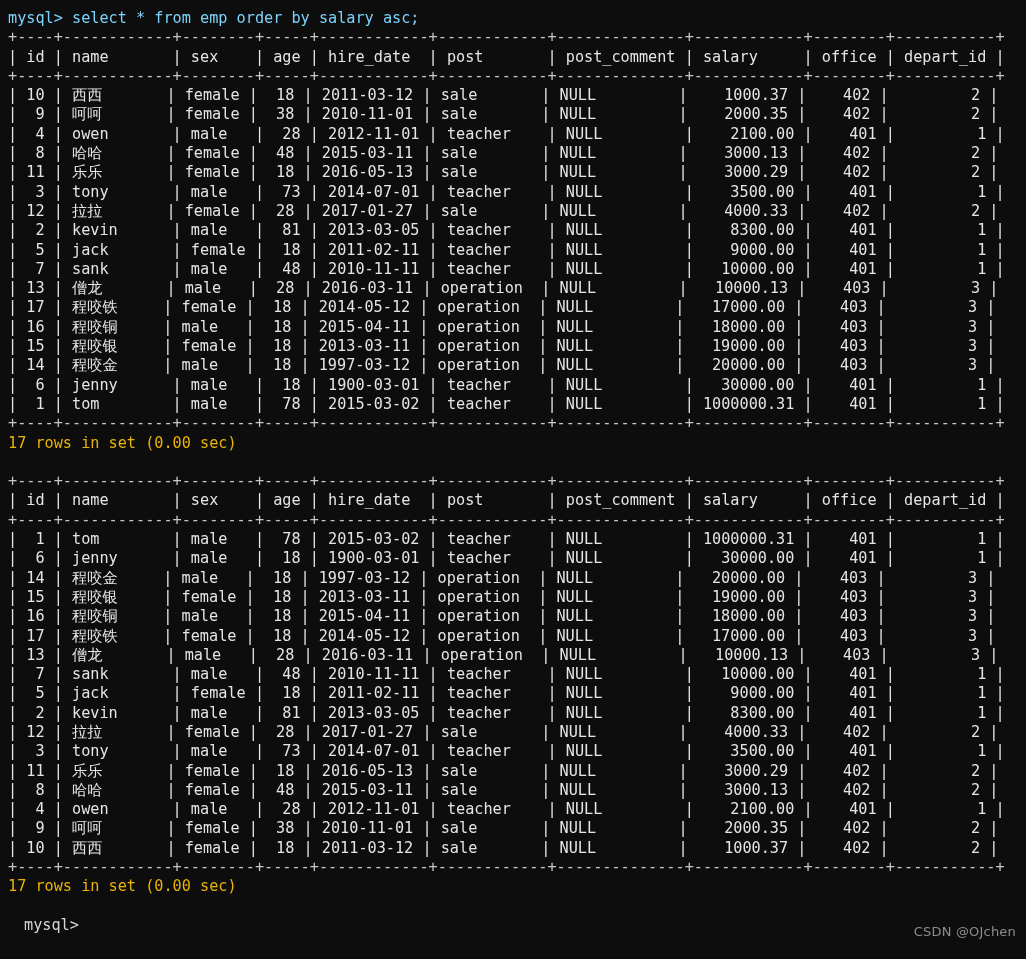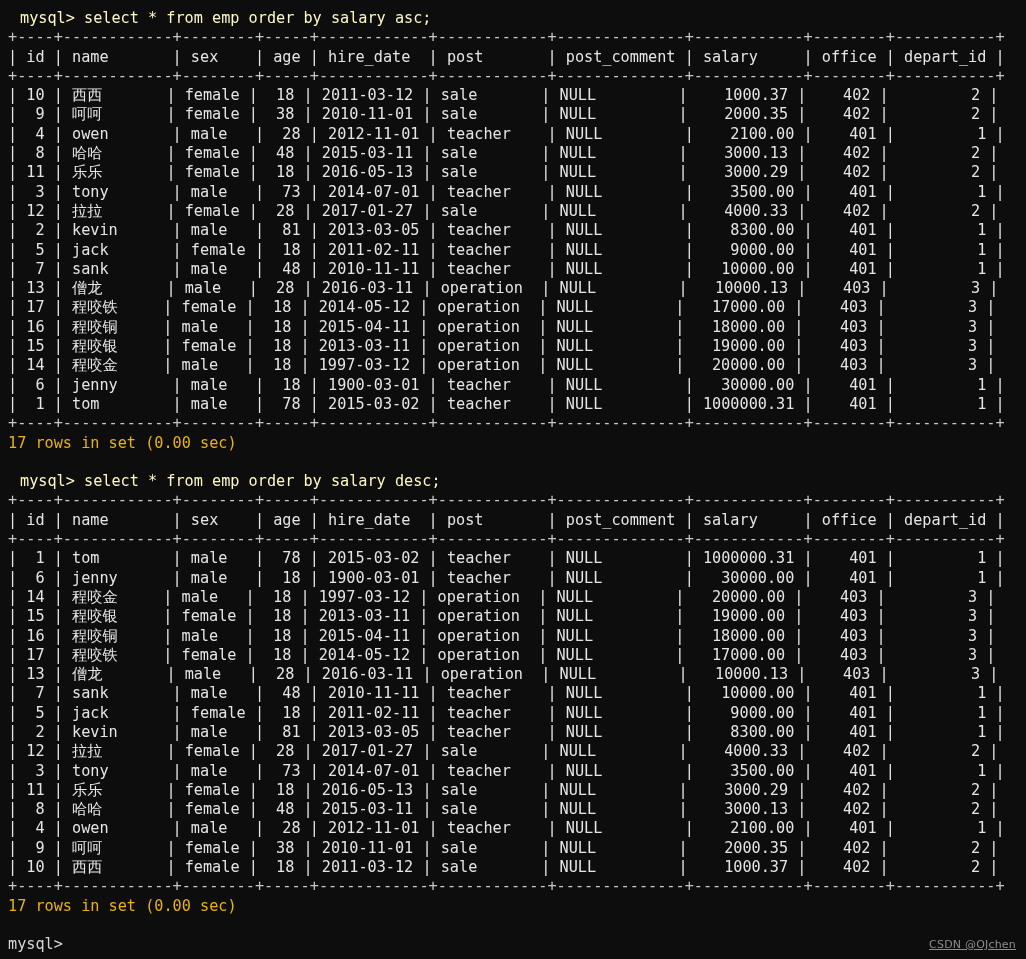--- a/index.html
+++ b/index.html
@@ -28,42 +28,41 @@
     line-height: 19.3px;
     height: 19.3px;
     white-space: pre;
     letter-spacing: 0;
     color: #e5e5e5;
   }
   .line.blank {
     color: transparent;
   }
   .prompt-line {
-    color: #fef9c3;
-    margin-left: 12px;
+    color: #7dd3fc;
   }
   .rule-line {
     color: #c7c7c7;
   }
   .status-line {
     color: #eab308;
   }
   .cursor-line {
     color: #d6d6d6;
+    margin-left: 16px;
   }
   #watermark {
     position: absolute;
     right: 10px;
-    bottom: 8px;
+    bottom: 20px;
     font-family: "DejaVu Sans", "Liberation Sans", sans-serif;
-    font-size: 11px;
+    font-size: 13px;
     color: #8d8d8d;
     letter-spacing: 0.2px;
     white-space: pre;
-    text-decoration: underline;
   }
 </style>
 </head>
 <body>
 
 <div id="terminal">
   <div id="terminal-output">
       <div class="line prompt-line">mysql&gt; select * from emp order by salary asc;</div>
       <div class="line rule-line">+----+------------+--------+-----+------------+------------+--------------+------------+--------+-----------+</div>
       <div class="line">| id | name       | sex    | age | hire_date  | post       | post_comment | salary     | office | depart_id |</div>
@@ -81,21 +80,20 @@
       <div class="line">| 13 | 僧龙       | male   |  28 | 2016-03-11 | operation  | NULL         |   10000.13 |    403 |         3 |</div>
       <div class="line">| 17 | 程咬铁     | female |  18 | 2014-05-12 | operation  | NULL         |   17000.00 |    403 |         3 |</div>
       <div class="line">| 16 | 程咬铜     | male   |  18 | 2015-04-11 | operation  | NULL         |   18000.00 |    403 |         3 |</div>
       <div class="line">| 15 | 程咬银     | female |  18 | 2013-03-11 | operation  | NULL         |   19000.00 |    403 |         3 |</div>
       <div class="line">| 14 | 程咬金     | male   |  18 | 1997-03-12 | operation  | NULL         |   20000.00 |    403 |         3 |</div>
       <div class="line">|  6 | jenny      | male   |  18 | 1900-03-01 | teacher    | NULL         |   30000.00 |    401 |         1 |</div>
       <div class="line">|  1 | tom        | male   |  78 | 2015-03-02 | teacher    | NULL         | 1000000.31 |    401 |         1 |</div>
       <div class="line rule-line">+----+------------+--------+-----+------------+------------+--------------+------------+--------+-----------+</div>
       <div class="line status-line">17 rows in set (0.00 sec)</div>
       <div class="line blank">&nbsp;</div>
-      <div class="line prompt-line">mysql&gt; select * from emp order by salary desc;</div>
       <div class="line rule-line">+----+------------+--------+-----+------------+------------+--------------+------------+--------+-----------+</div>
       <div class="line">| id | name       | sex    | age | hire_date  | post       | post_comment | salary     | office | depart_id |</div>
       <div class="line rule-line">+----+------------+--------+-----+------------+------------+--------------+------------+--------+-----------+</div>
       <div class="line">|  1 | tom        | male   |  78 | 2015-03-02 | teacher    | NULL         | 1000000.31 |    401 |         1 |</div>
       <div class="line">|  6 | jenny      | male   |  18 | 1900-03-01 | teacher    | NULL         |   30000.00 |    401 |         1 |</div>
       <div class="line">| 14 | 程咬金     | male   |  18 | 1997-03-12 | operation  | NULL         |   20000.00 |    403 |         3 |</div>
       <div class="line">| 15 | 程咬银     | female |  18 | 2013-03-11 | operation  | NULL         |   19000.00 |    403 |         3 |</div>
       <div class="line">| 16 | 程咬铜     | male   |  18 | 2015-04-11 | operation  | NULL         |   18000.00 |    403 |         3 |</div>
       <div class="line">| 17 | 程咬铁     | female |  18 | 2014-05-12 | operation  | NULL         |   17000.00 |    403 |         3 |</div>
       <div class="line">| 13 | 僧龙       | male   |  28 | 2016-03-11 | operation  | NULL         |   10000.13 |    403 |         3 |</div>

